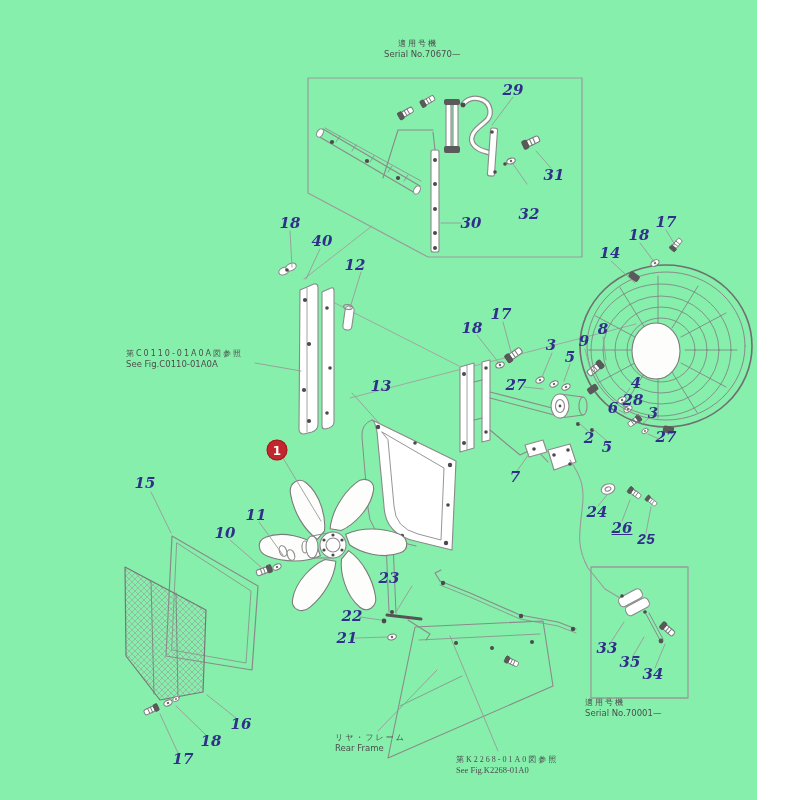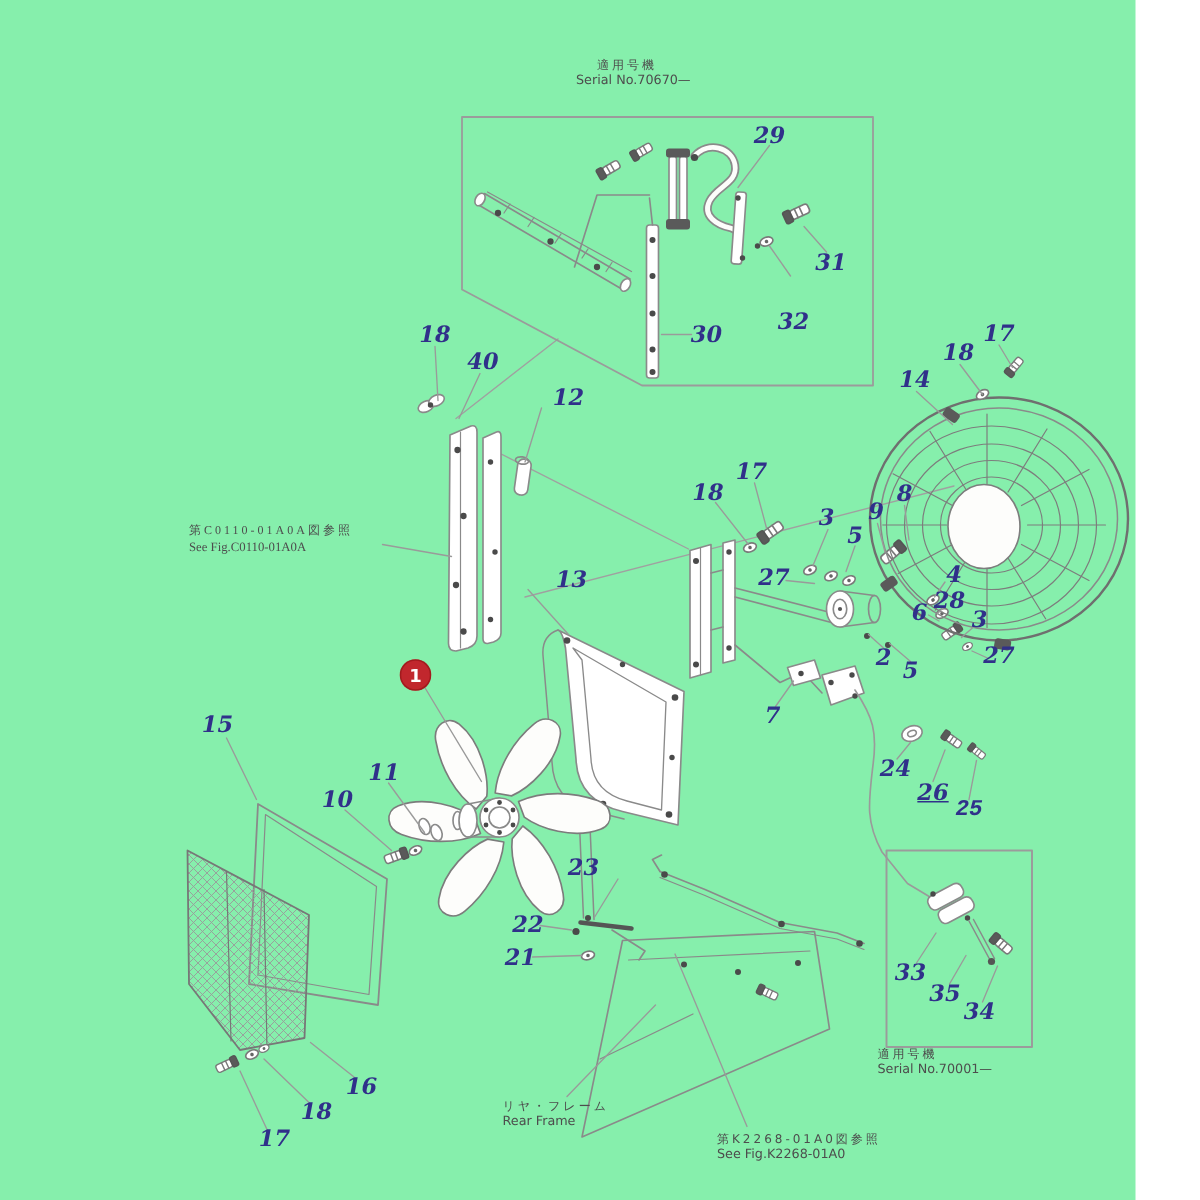--- a/index.html
+++ b/index.html
@@ -15,23 +15,23 @@
   .badge{
     position:absolute;width:21px;height:21px;border-radius:50%;
     transform:translate(-50%,-50%);display:flex;align-items:center;justify-content:center;
     color:#fff;font-family:"DejaVu Sans",sans-serif;font-weight:bold;font-size:12px;
     box-shadow:0 0 0 1px rgba(140,20,20,.6) inset;
   }
   .note{position:absolute;color:#4d4d4d;font-size:8.5px;line-height:1.3;white-space:nowrap;}
   .note .jp{letter-spacing:2px;font-size:8px;}
   .note-top{left:384px;top:39px;}
   .note-top .jp{margin-left:14px;}
-  .note-leftref{left:126px;top:349px;font-family:Liberation Serif, serif;}
+  .note-leftref{left:126px;top:349px;}
   .note-rearframe{left:335px;top:733px;}
-  .note-k2268{left:478px;top:755px;}
+  .note-k2268{left:456px;top:755px;font-family:Liberation Serif, serif;}
   .note-brserial{left:585px;top:698px;}
 </style>
 </head>
 <body>
 
 <div class="stage">
 
   <svg class="artwork" width="800" height="800" viewBox="0 0 800 800" stroke="#8a8a8a" stroke-width="1.1" fill="none" stroke-linecap="round" stroke-linejoin="round">
     <defs>
       <pattern id="mesh" width="6" height="6" patternUnits="userSpaceOnUse">
@@ -372,21 +372,21 @@
     <span>1</span>
   </div>
 
   <div class="callout-layer">
       <span class="callout" style="left: 513px; top: 90px; color: rgb(48, 48, 138);">29</span>
       <span class="callout" style="left: 554px; top: 175px; color: rgb(48, 48, 138);">31</span>
       <span class="callout" style="left: 529px; top: 191px; color: rgb(48, 48, 138); margin-top: 23px;">32</span>
       <span class="callout" style="left: 471px; top: 223px; color: rgb(48, 48, 138);">30</span>
       <span class="callout" style="left: 290px; top: 223px; color: rgb(48, 48, 138);">18</span>
       <span class="callout" style="left: 322px; top: 241px; color: rgb(48, 48, 138);">40</span>
-      <span class="callout" style="left: 379px; top: 265px; color: rgb(48, 48, 138);">12</span>
+      <span class="callout" style="left: 355px; top: 265px; color: rgb(48, 48, 138);">12</span>
       <span class="callout" style="left: 347px; top: 386px; color: rgb(48, 48, 138); margin-left: 34px;">13</span>
       <span class="callout" style="left: 472px; top: 328px; color: rgb(48, 48, 138);">18</span>
       <span class="callout" style="left: 501px; top: 314px; color: rgb(48, 48, 138);">17</span>
       <span class="callout" style="left: 551px; top: 345px; color: rgb(48, 48, 138);">3</span>
       <span class="callout" style="left: 570px; top: 357px; color: rgb(48, 48, 138);">5</span>
       <span class="callout" style="left: 584px; top: 341px; color: rgb(48, 48, 138);">9</span>
       <span class="callout" style="left: 603px; top: 329px; color: rgb(48, 48, 138);">8</span>
       <span class="callout" style="left: 610px; top: 253px; color: rgb(48, 48, 138);">14</span>
       <span class="callout" style="left: 639px; top: 235px; color: rgb(48, 48, 138);">18</span>
       <span class="callout" style="left: 666px; top: 222px; color: rgb(48, 48, 138);">17</span>

